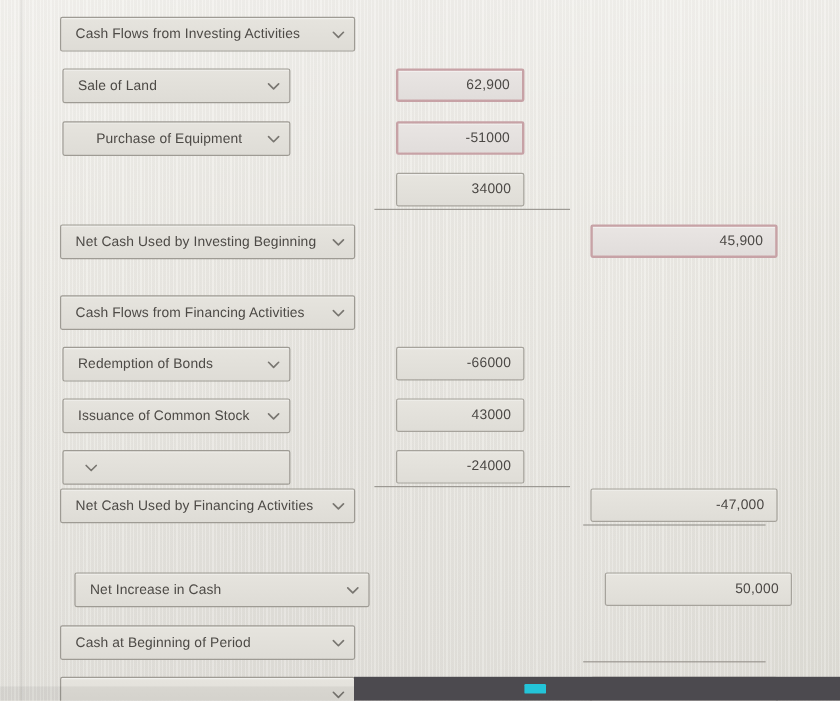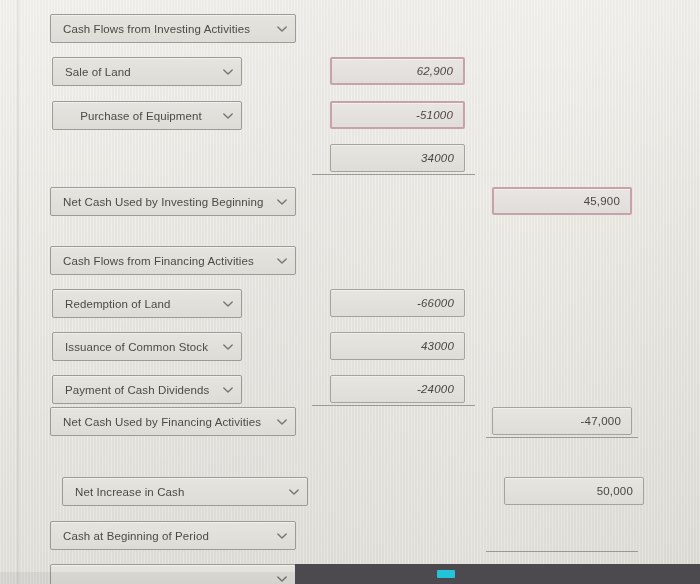--- a/index.html
+++ b/index.html
@@ -95,23 +95,23 @@
     border: 2px solid #c7a2a6;
     background: linear-gradient(180deg, #e9e5e3 0%, #e1dddb 100%);
   }
   .num .val {
     font-size: 11.5px;
     color: #4a4744;
     letter-spacing: 0.2px;
     white-space: nowrap;
   }
   
-  .num.colA { left: 330px; width: 135px; font-style: italic; }
-  
-  .num.colB { left: 492px; width: 140px; padding-left: 13px; }
+  .num.colA { left: 330px; width: 107px; }
+  
+  .num.colB { left: 492px; width: 156px; padding-left: 13px; }
 
   
   .rule {
     position: absolute;
     height: 1px;
     background: #8f8c86;
     opacity: 0.85;
   }
 
   
@@ -219,21 +219,21 @@
         <svg viewBox="0 0 16 16" width="14" height="14" aria-hidden="true">
           <path d="M3.2 5.6 L8 10.4 L12.8 5.6" fill="none" stroke="#56534e" stroke-width="1.6" stroke-linecap="round" stroke-linejoin="round"></path>
         </svg>
       </span>
     </div>
 
   </div>
 
   <div class="row" style="top: 289px;">
     <div class="sel item">
-      <span class="label">Redemption of Land</span>
+      <span class="label">Redemption of Bonds</span>
       <span class="chev">
         <svg viewBox="0 0 16 16" width="14" height="14" aria-hidden="true">
           <path d="M3.2 5.6 L8 10.4 L12.8 5.6" fill="none" stroke="#56534e" stroke-width="1.6" stroke-linecap="round" stroke-linejoin="round"></path>
         </svg>
       </span>
     </div>
     <div class="num colA">
       <span class="val">-66000</span>
     </div>
 
@@ -249,21 +249,20 @@
       </span>
     </div>
     <div class="num colA">
       <span class="val">43000</span>
     </div>
 
   </div>
 
   <div class="row" style="top: 375px;">
     <div class="sel item">
-      <span class="label">Payment of Cash Dividends</span>
       <span class="chev">
         <svg viewBox="0 0 16 16" width="14" height="14" aria-hidden="true">
           <path d="M3.2 5.6 L8 10.4 L12.8 5.6" fill="none" stroke="#56534e" stroke-width="1.6" stroke-linecap="round" stroke-linejoin="round"></path>
         </svg>
       </span>
     </div>
     <div class="num colA">
       <span class="val">-24000</span>
     </div>
     <div class="rule" style="left: 312px; width: 163px; top: 30px;"></div>

